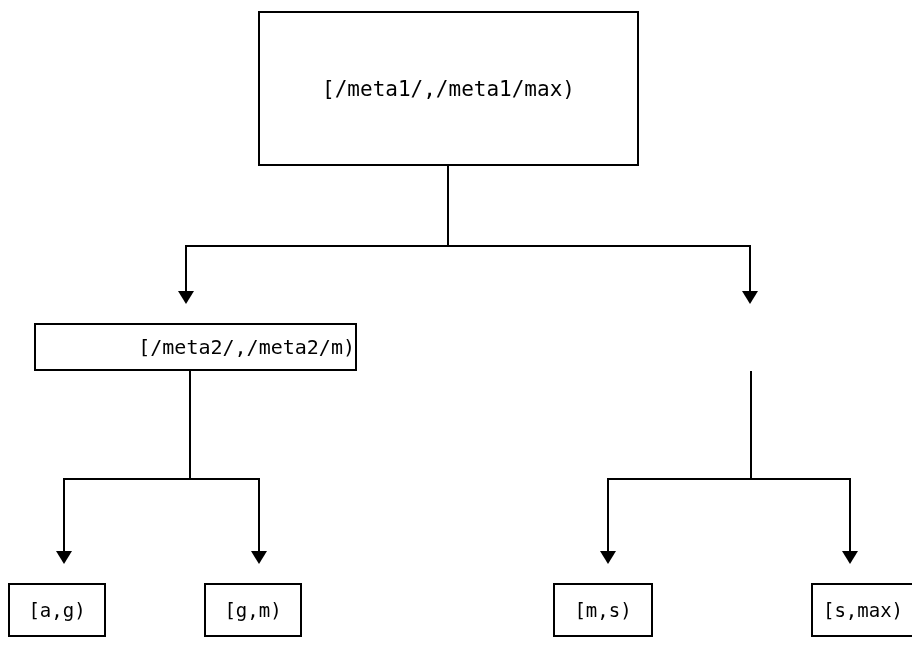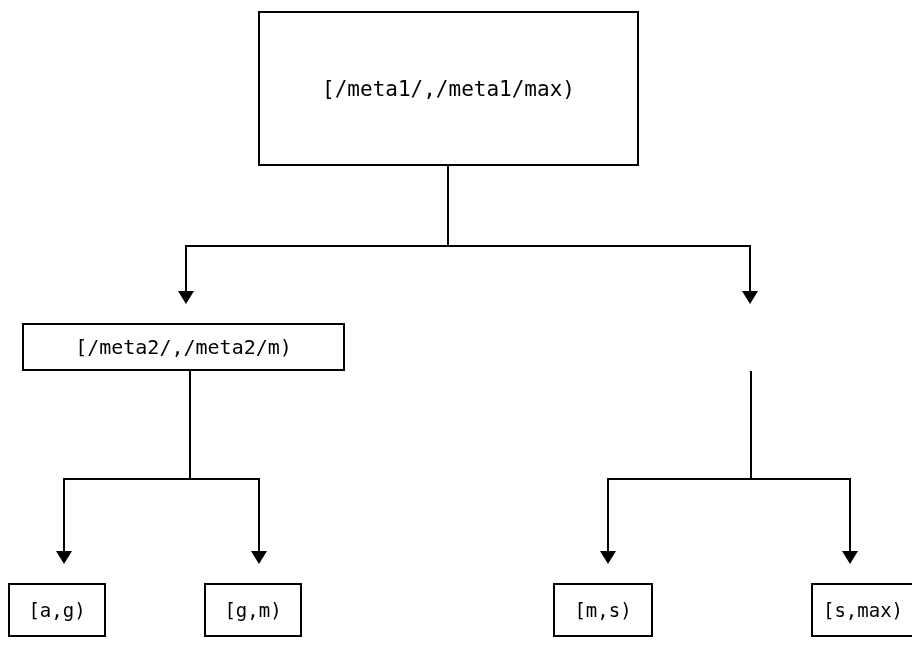--- a/index.html
+++ b/index.html
@@ -29,25 +29,26 @@
     letter-spacing: 0px;
   }
   .node-root {
     left: 258px;
     top: 11px;
     width: 381px;
     height: 155px;
     font-size: 21px;
   }
   .node-l2-left {
-    left: 22px;
+    left: 34px;
     top: 323px;
     width: 323px;
     height: 48px;
     font-size: 20px;
+    justify-content: flex-end;
   }
   .node-l2-right {
     left: 581px;
     top: 323px;
     width: 322px;
     height: 48px;
     font-size: 20px;
   }
   .node-leaf {
     top: 583px;

